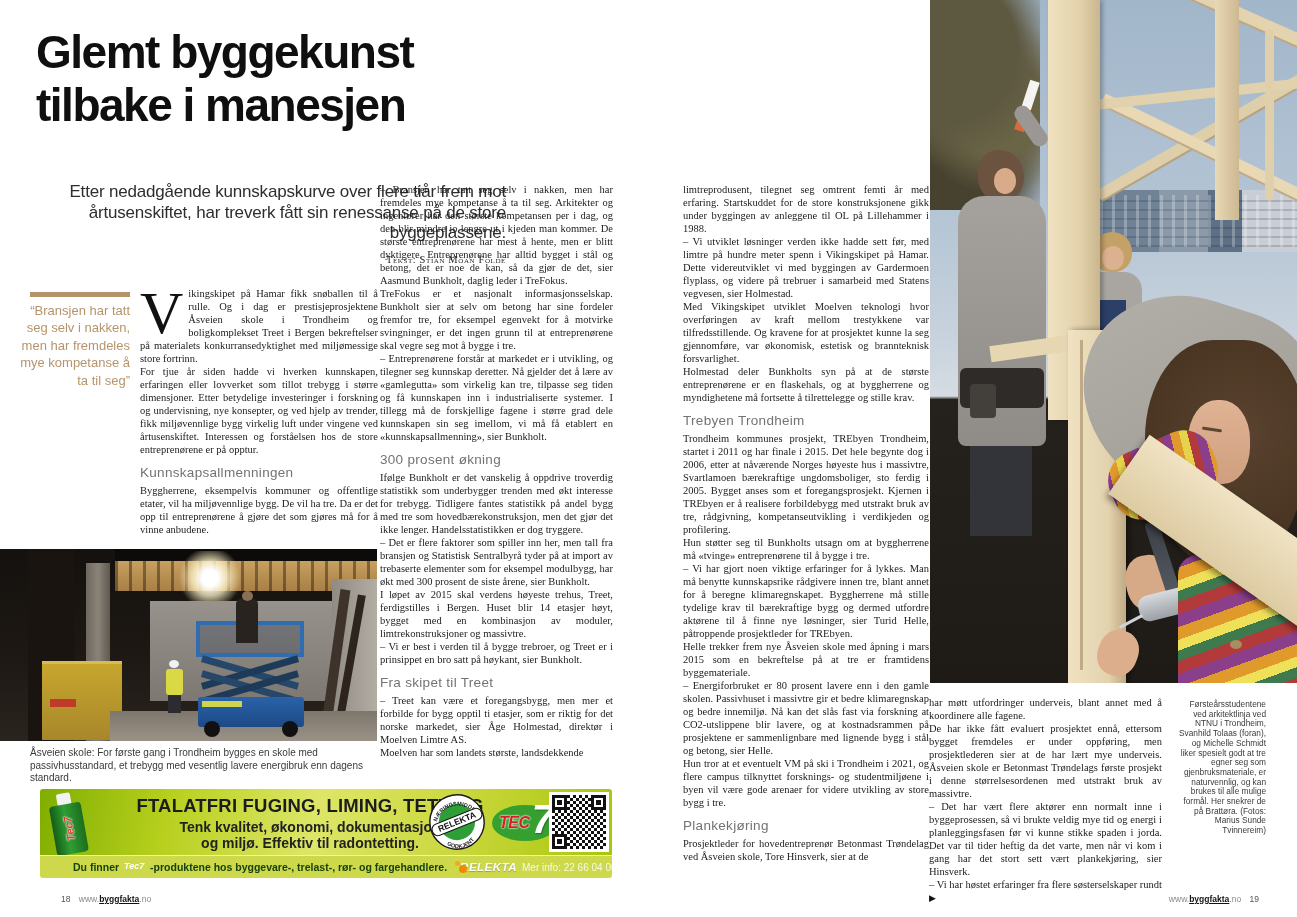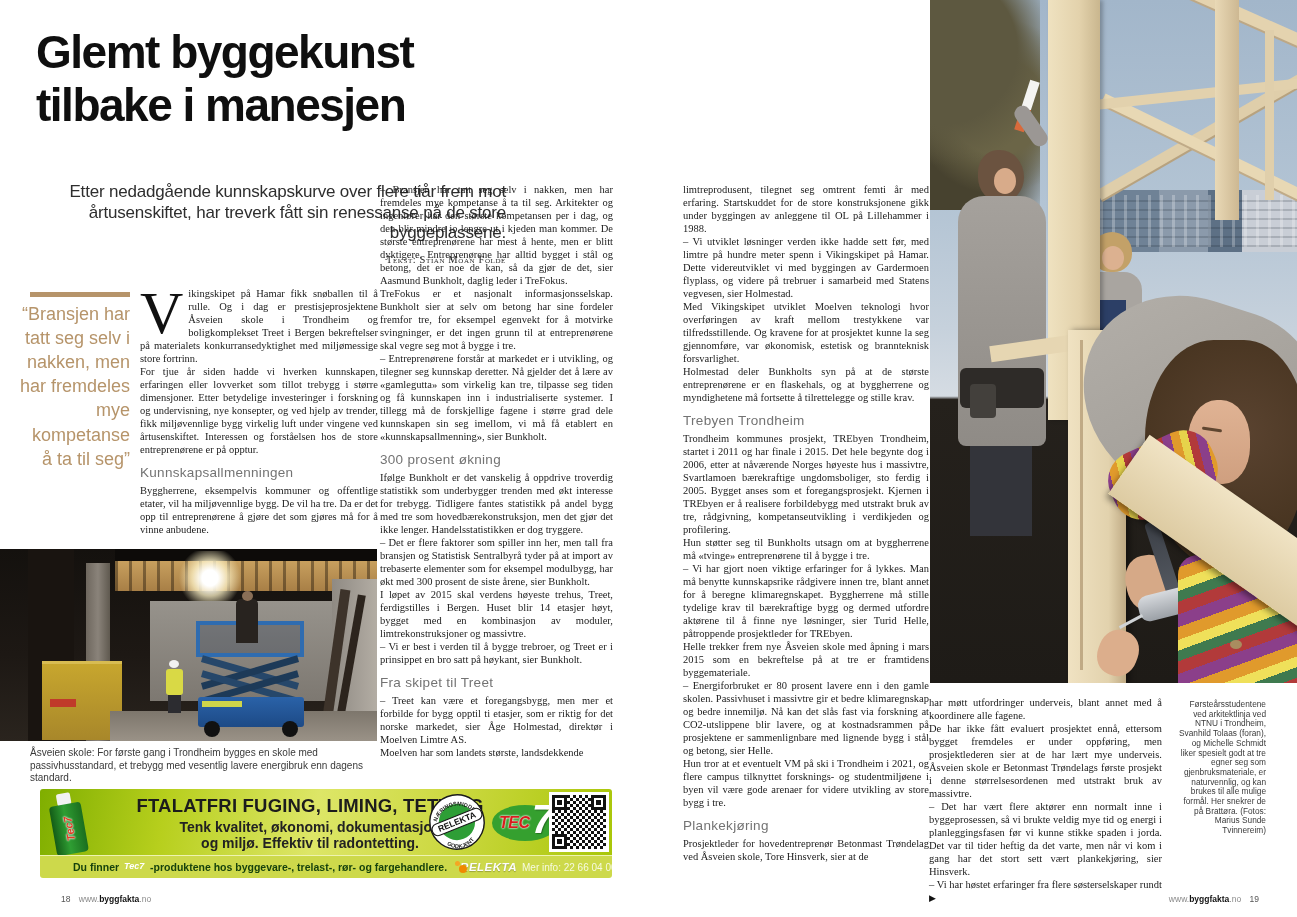--- a/index.html
+++ b/index.html
@@ -11,42 +11,42 @@
   .title{left:36px;top:26px;width:520px;font-weight:700;font-size:46px;line-height:1.15;
          letter-spacing:-1.5px;color:#0f0f0f;font-family:"Liberation Sans",sans-serif;}
   .intro{left:40px;top:182px;width:466px;text-align:right;font-size:17px;line-height:1.22;
          color:#2e2e2e;letter-spacing:-0.2px;}
   .byline{left:40px;top:254px;width:466px;text-align:right;font-family:"Liberation Serif",serif;
           font-variant:small-caps;font-size:10.5px;letter-spacing:0.6px;color:#2b2b2b;}
 
   
   .quote-bar{left:30px;top:292px;width:100px;height:5px;background:#b6946a;}
   .pull-quote{left:18px;top:302px;width:112px;text-align:right;color:#b6946a;
-              font-size:18px;line-height:1.34;}
+              font-size:13px;line-height:1.34;}
 
   
   .bodycol{font-family:"Liberation Serif",serif;font-size:10.5px;line-height:1.24;
            text-align:justify;color:#1b1b1b;}
   .bodycol p{margin:0;}
   .subhead{font-family:"Liberation Sans",sans-serif;font-weight:400;color:#737373;
            font-size:13.5px;letter-spacing:0.3px;margin:9px 14px 2px 0;text-align:left;}
   .col1{left:140px;top:287px;width:238px;}
   .col2{left:380px;top:183px;width:233px;}
   .col3{left:683px;top:183px;width:246px;}
   .col4{left:929px;top:696px;width:233px;}
   .dropcap{float:left;font-family:"Liberation Serif",serif;font-size:60px;line-height:0.82;
            padding:2px 5px 0 0;color:#111;}
   .cont-arrow{color:#111;font-size:9px;}
 
   
   .caption-left{left:30px;top:747px;width:348px;font-size:10px;line-height:1.25;color:#3a3a3a;}
   .caption-right{left:1178px;top:700px;width:88px;text-align:right;font-size:8.3px;
                  line-height:1.17;color:#3a3a3a;}
   .footer{font-size:8.5px;color:#8a8a8a;}
-  .footer b{color:#111;}
+  .footer b{color:#111;text-decoration:underline;}
   .footer-left{left:55px;top:894px;}
   .footer-right{left:1130px;top:894px;width:135px;text-align:right;}
   .pagenum{color:#555;margin:0 6px;}
 
   
   .photo{overflow:hidden;}
   .photo *{position:absolute;}
   .photo-left{left:0;top:549px;width:377px;height:192px;
               background:linear-gradient(180deg,#14110e 0%,#1d1814 55%,#2a241e 100%);}
   .photo-right{left:930px;top:0;width:367px;height:683px;

